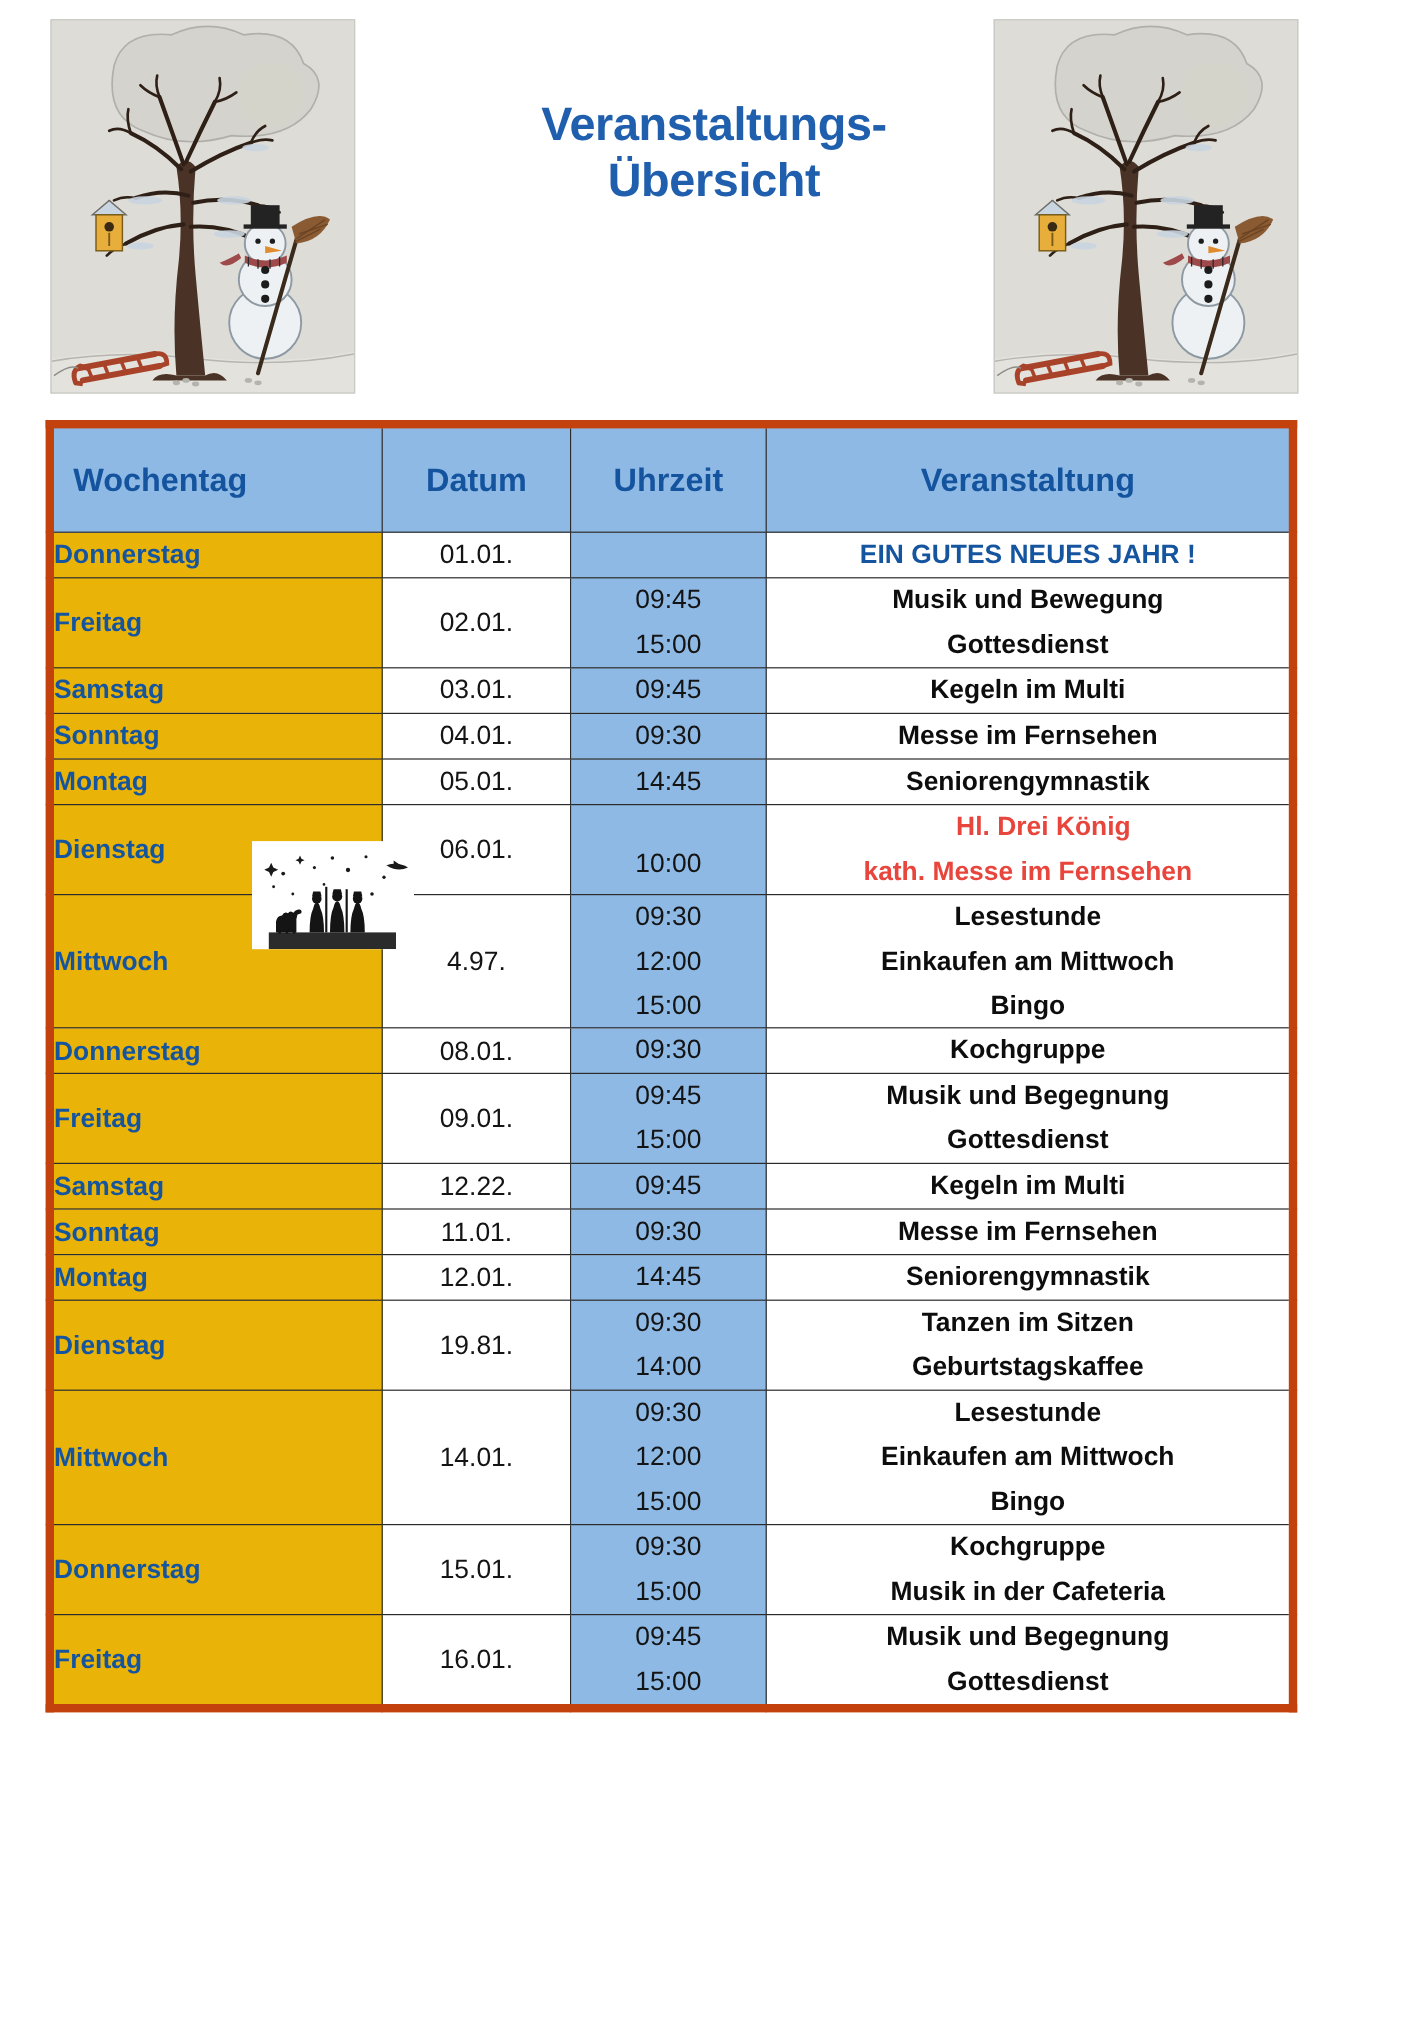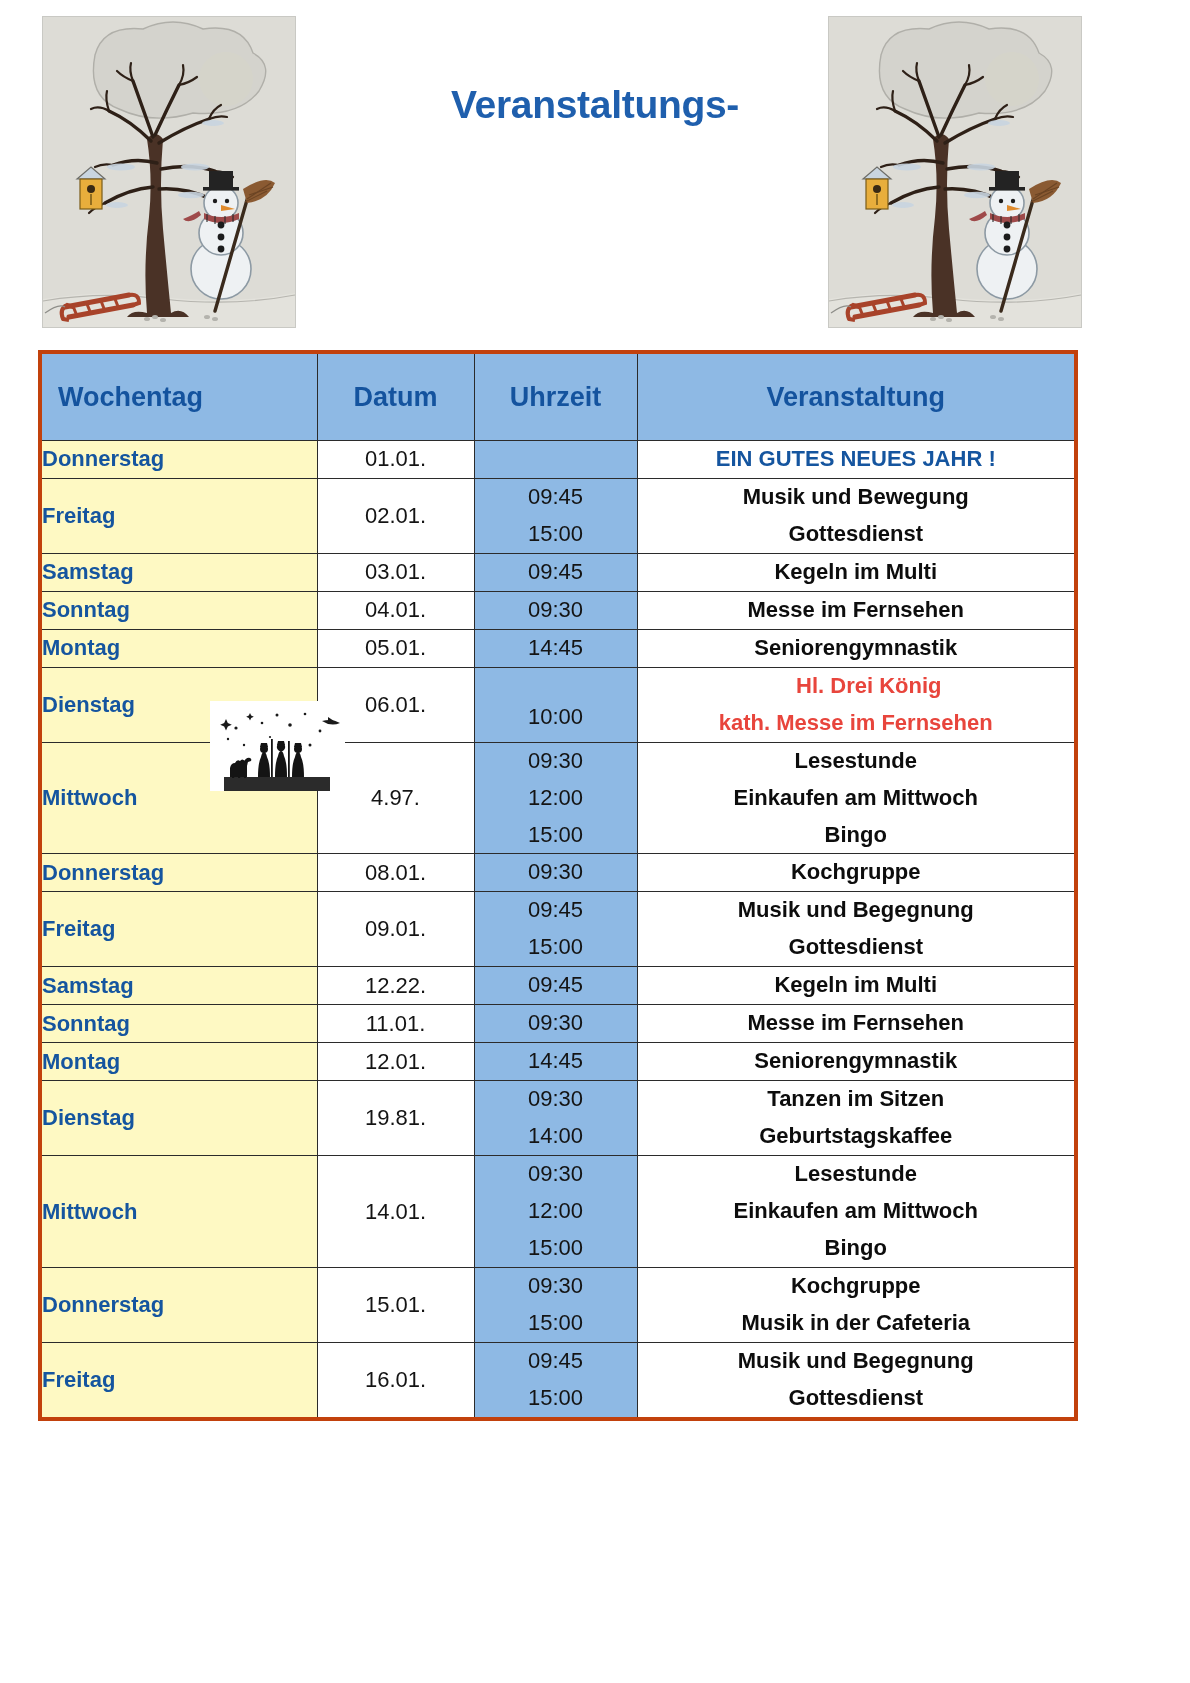--- a/index.html
+++ b/index.html
@@ -44,21 +44,21 @@
     font-weight:bold;
     line-height:1.30;
   }
 
   
   .tbl-wrap{position:absolute;left:38px;top:350px;width:1036px;}
   table.sched{
     border-collapse:collapse;
     width:1036px;
     table-layout:fixed;
-    border:4px solid #c2410c;
+    border:7px solid #c2410c;
   }
   table.sched col.c-day{width:277px;}
   table.sched col.c-date{width:157px;}
   table.sched col.c-time{width:163px;}
   table.sched col.c-event{width:439px;}
 
   table.sched th, table.sched td{
     border:1px solid #2b2b2b;
     padding:0;
     vertical-align:middle;
@@ -67,21 +67,21 @@
     background:#8EB9E4;
     color:#14539E;
     font-size:27px;
     font-weight:bold;
     height:86px;
   }
   thead th.h-day{text-align:left;padding-left:16px;}
   thead th.h-date,thead th.h-time,thead th.h-event{text-align:center;}
 
   td.day{
-    background:#fef9c3;
+    background:#eab308;
     color:#15559F;
     font-size:22px;
     font-weight:bold;
     text-align:left;
     padding-left:14px;
   }
   td.date{
     background:#ffffff;
     color:#141414;
     font-size:22px;
@@ -244,20 +244,21 @@
           <ellipse cx="120" cy="303" rx="3" ry="2"></ellipse>
           <ellipse cx="164" cy="300" rx="3" ry="2"></ellipse>
             <ellipse cx="172" cy="302" rx="3" ry="2"></ellipse>
         </g>
       </svg>
     </div>
 
     <div class="title-block">
       <div class="title-main">
         <span class="ln">Veranstaltungs-</span>
+        <span class="ln">Übersicht</span>
       </div>
     </div>
 
     <div class="illo right">
       <svg viewBox="0 0 252 310" xmlns="http://www.w3.org/2000/svg" aria-hidden="true">
         <rect x="0" y="0" width="252" height="310" fill="#dddcd6"></rect>
         <circle cx="183" cy="62" r="27" fill="#e6e5b9" opacity="0.75"></circle>
         <path d="M52 38 Q60 8 100 12 Q130 -2 160 12 Q200 6 210 36 Q232 48 216 74 Q196 100 150 96 Q110 108 76 92 Q44 80 52 38 Z" fill="#d3d2cc" stroke="#a9a8a2" stroke-width="1.4" opacity="0.85"></path>
         <path d="M0 282 Q60 272 120 280 Q190 288 252 276 L252 310 L0 310 Z" fill="#e3e2dc"></path>
         <path d="M0 284 Q60 274 120 282 Q190 290 252 278" fill="none" stroke="#b6b5af" stroke-width="1.2"></path>

